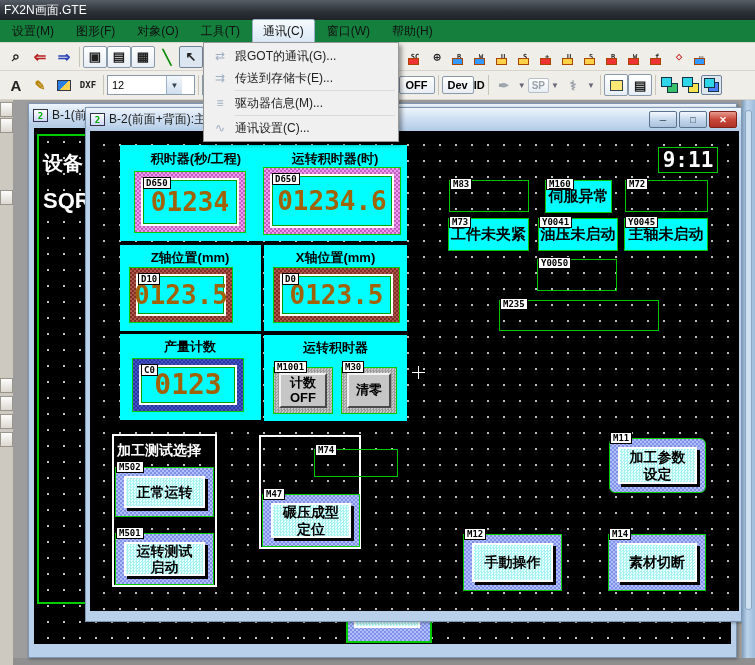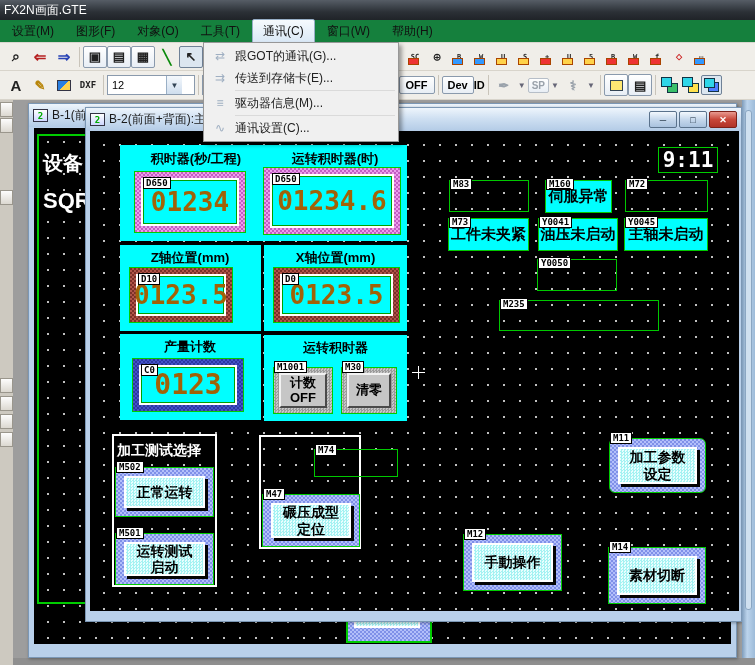--- a/index.html
+++ b/index.html
@@ -389,21 +389,21 @@
           <span>加工参数</span>
           <span>设定</span>
         </div>
       </div>
       <div class="btnc ckvio" style="left:373px; top:403px; width:99px; height:57px;">
         <span class="tag" style="top:-7px; left:0;">M12</span>
         <div class="inner ckcyn">
             <span>手動操作</span>
           </div>
       </div>
-      <div class="btnc ckvio" style="left:518px; top:403px; width:98px; height:57px;margin-top:13px;">
+      <div class="btnc ckvio" style="left:518px; top:403px; width:98px; height:57px;">
         <span class="tag" style="top:-7px; left:0;">M14</span>
         <div class="inner ckcyn">
             <span>素材切断</span>
           </div>
       </div>
 
       <div class="crosshair" style="left:328px; top:241px;"></div>
     </div>
   </div>
 

